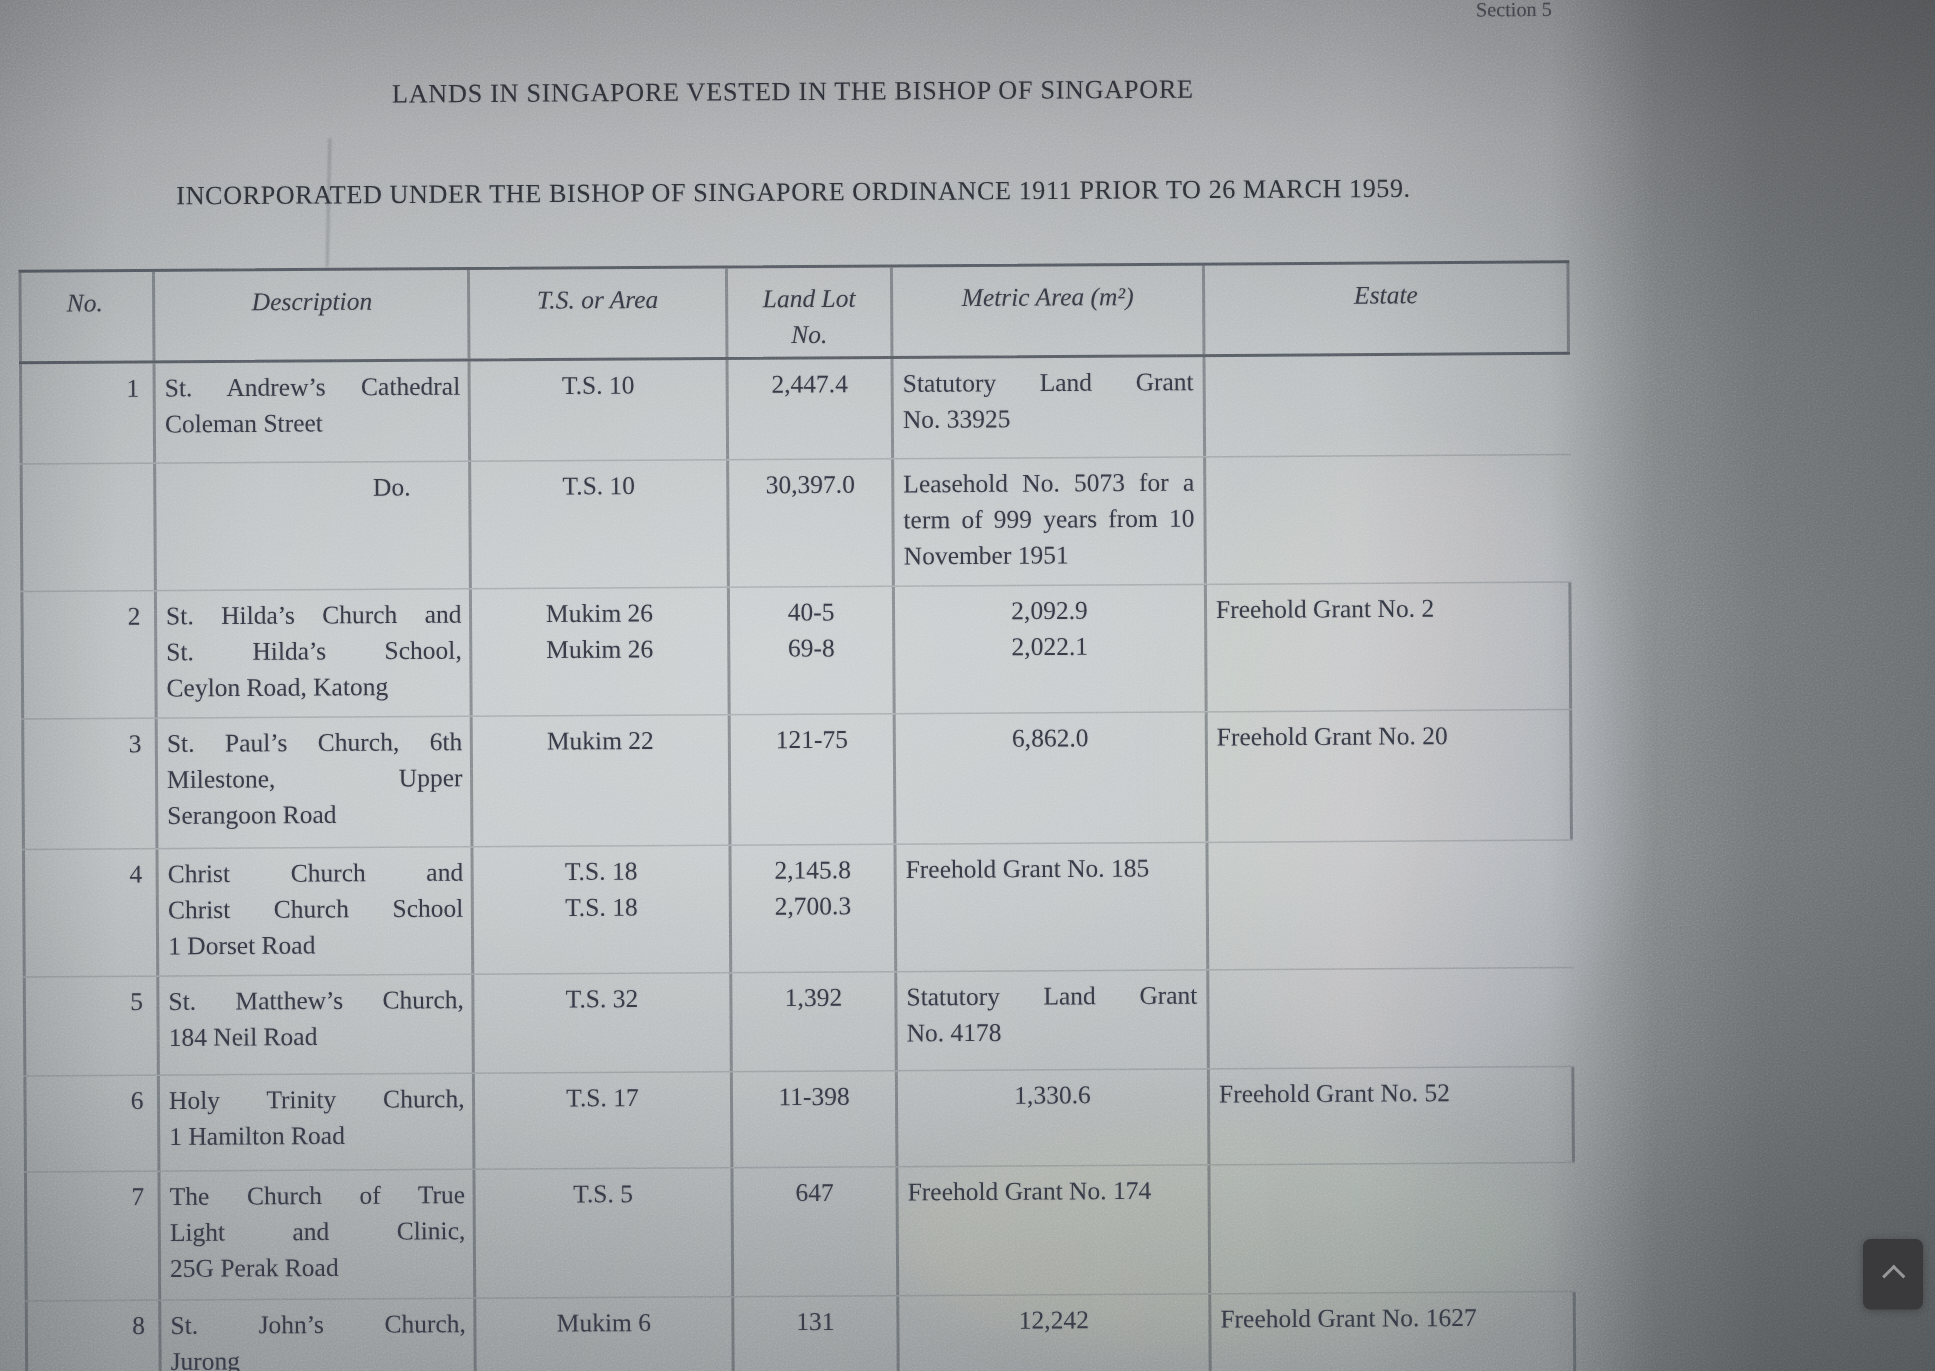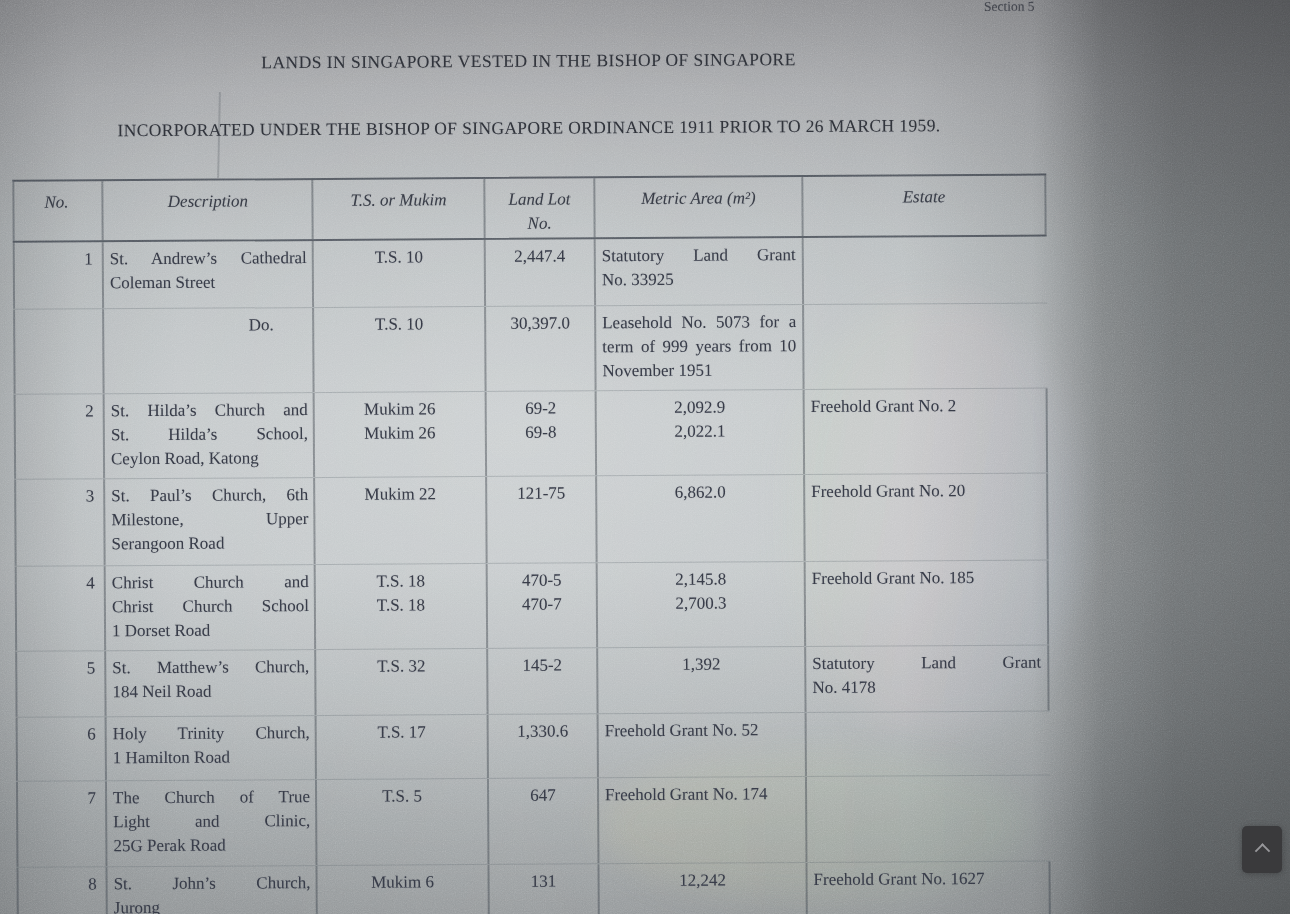--- a/index.html
+++ b/index.html
@@ -89,21 +89,21 @@
     <div class="doc-subtitle">INCORPORATED UNDER THE BISHOP OF SINGAPORE ORDINANCE 1911 PRIOR TO 26 MARCH 1959.</div>
     <div class="dtable">
         <div class="trow thead">
           <div class="cell col-no hcell">
             <div class="ln hl">No.</div>
           </div>
           <div class="cell col-description hcell">
             <div class="ln hl">Description</div>
           </div>
           <div class="cell col-ts_or_mukim hcell">
-            <div class="ln hl">T.S. or Mukim</div>
+            <div class="ln hl">T.S. or Area</div>
           </div>
           <div class="cell col-land_lot_no hcell">
             <div class="ln hl">Land Lot</div>
             <div class="ln hl">No.</div>
           </div>
           <div class="cell col-metric_area hcell">
             <div class="ln hl">Metric Area (m²)</div>
           </div>
           <div class="cell col-estate hcell">
             <div class="ln hl">Estate</div>
@@ -152,21 +152,21 @@
           <div class="cell col-description">
             <div class="ln just">St. Hilda’s Church and</div>
             <div class="ln just">St. Hilda’s School,</div>
             <div class="ln lft">Ceylon Road, Katong</div>
           </div>
           <div class="cell col-ts_or_mukim">
             <div class="ln ctr">Mukim 26</div>
             <div class="ln ctr">Mukim 26</div>
           </div>
           <div class="cell col-land_lot_no">
-            <div class="ln ctr">69-2</div>
+            <div class="ln ctr">40-5</div>
             <div class="ln ctr">69-8</div>
           </div>
           <div class="cell col-metric_area">
             <div class="ln ctr">2,092.9</div>
             <div class="ln ctr">2,022.1</div>
           </div>
           <div class="cell col-estate">
             <div class="ln lft">Freehold Grant No. 2</div>
           </div>
         </div>
@@ -198,64 +198,60 @@
           </div>
           <div class="cell col-description">
             <div class="ln just">Christ Church and</div>
             <div class="ln just">Christ Church School</div>
             <div class="ln lft">1 Dorset Road</div>
           </div>
           <div class="cell col-ts_or_mukim">
             <div class="ln ctr">T.S. 18</div>
             <div class="ln ctr">T.S. 18</div>
           </div>
-          <div class="cell col-land_lot_no">
-            <div class="ln ctr">470-5</div>
-            <div class="ln ctr">470-7</div>
-          </div>
           <div class="cell col-metric_area">
             <div class="ln ctr">2,145.8</div>
             <div class="ln ctr">2,700.3</div>
           </div>
           <div class="cell col-estate">
             <div class="ln lft">Freehold Grant No. 185</div>
           </div>
         </div>
         <div class="trow tbody" style="min-height: 65px;">
           <div class="cell col-no">
             <div class="ln rt">5</div>
           </div>
           <div class="cell col-description">
             <div class="ln just">St. Matthew’s Church,</div>
             <div class="ln lft">184 Neil Road</div>
           </div>
           <div class="cell col-ts_or_mukim">
             <div class="ln ctr">T.S. 32</div>
           </div>
-          <div class="cell col-land_lot_no">
-            <div class="ln ctr">145-2</div>
-          </div>
           <div class="cell col-metric_area">
             <div class="ln ctr">1,392</div>
           </div>
           <div class="cell col-estate">
             <div class="ln just">Statutory Land Grant</div>
             <div class="ln lft">No. 4178</div>
           </div>
         </div>
         <div class="trow tbody" style="min-height: 63px;">
           <div class="cell col-no">
             <div class="ln rt">6</div>
           </div>
           <div class="cell col-description">
             <div class="ln just">Holy Trinity Church,</div>
             <div class="ln lft">1 Hamilton Road</div>
           </div>
           <div class="cell col-ts_or_mukim">
             <div class="ln ctr">T.S. 17</div>
+          </div>
+          <div class="cell col-land_lot_no">
+            <div class="ln ctr">11-398</div>
           </div>
           <div class="cell col-metric_area">
             <div class="ln ctr">1,330.6</div>
           </div>
           <div class="cell col-estate">
             <div class="ln lft">Freehold Grant No. 52</div>
           </div>
         </div>
         <div class="trow tbody" style="min-height: 85px;">
           <div class="cell col-no">

